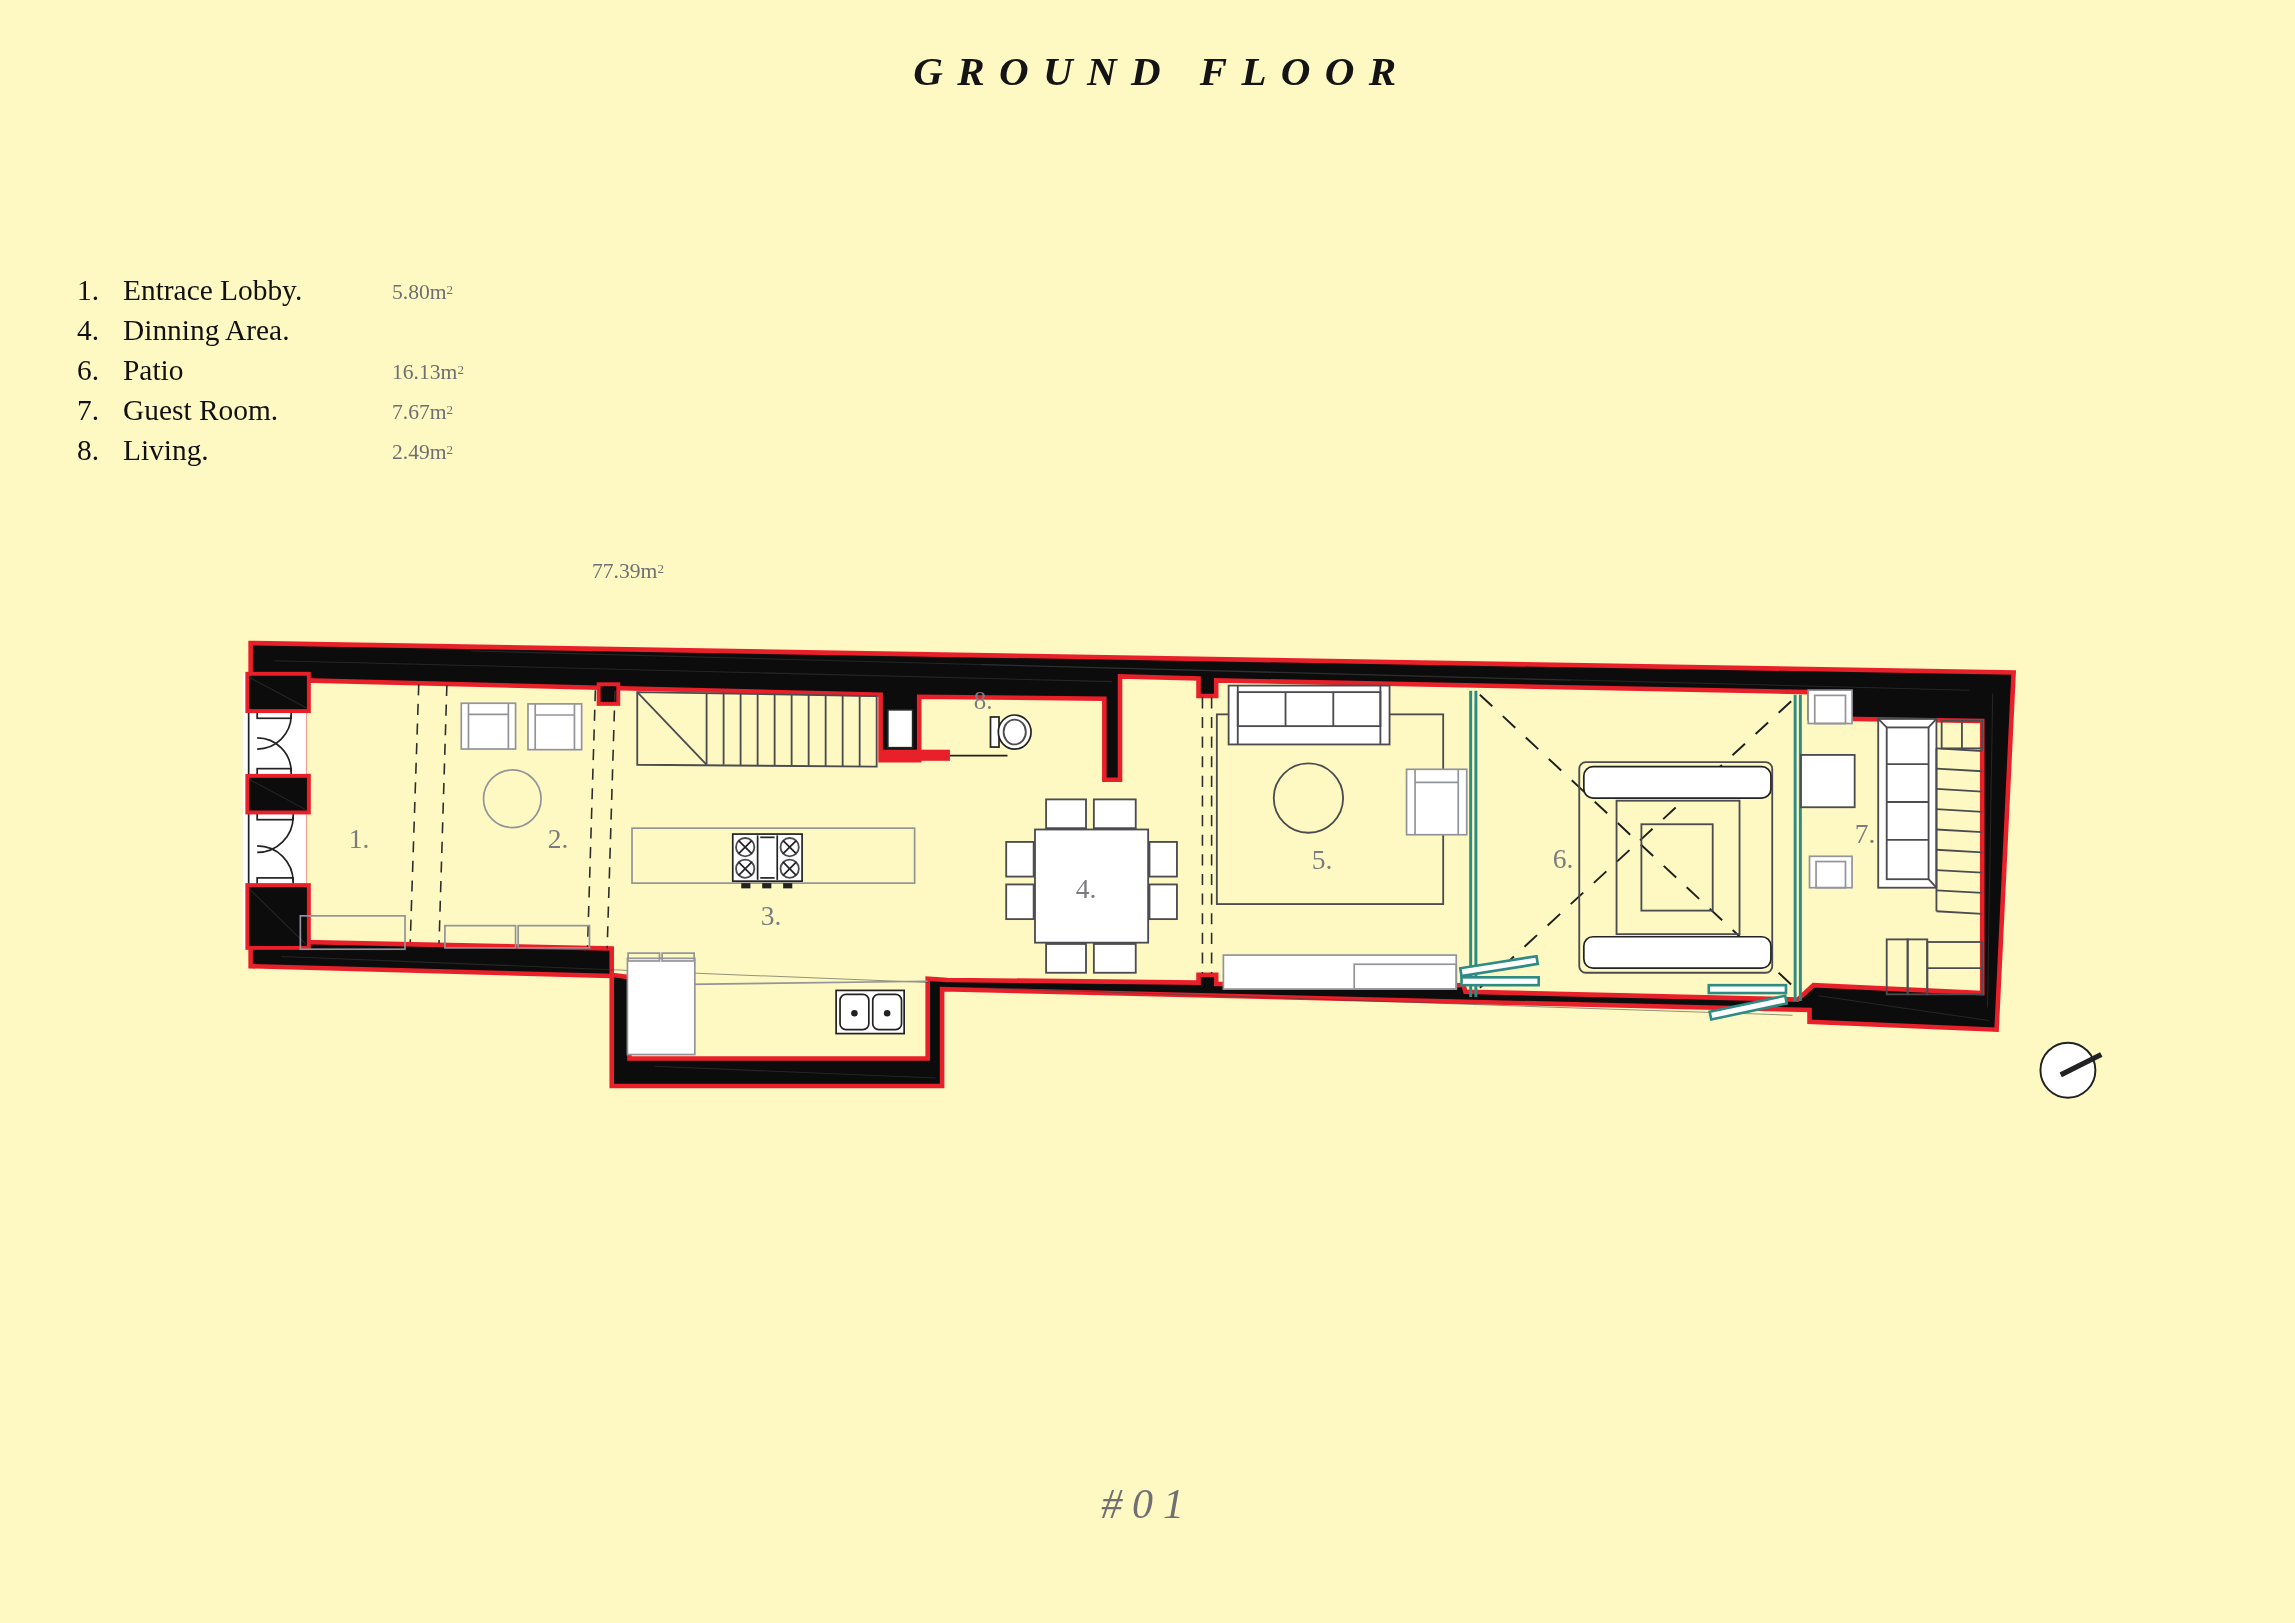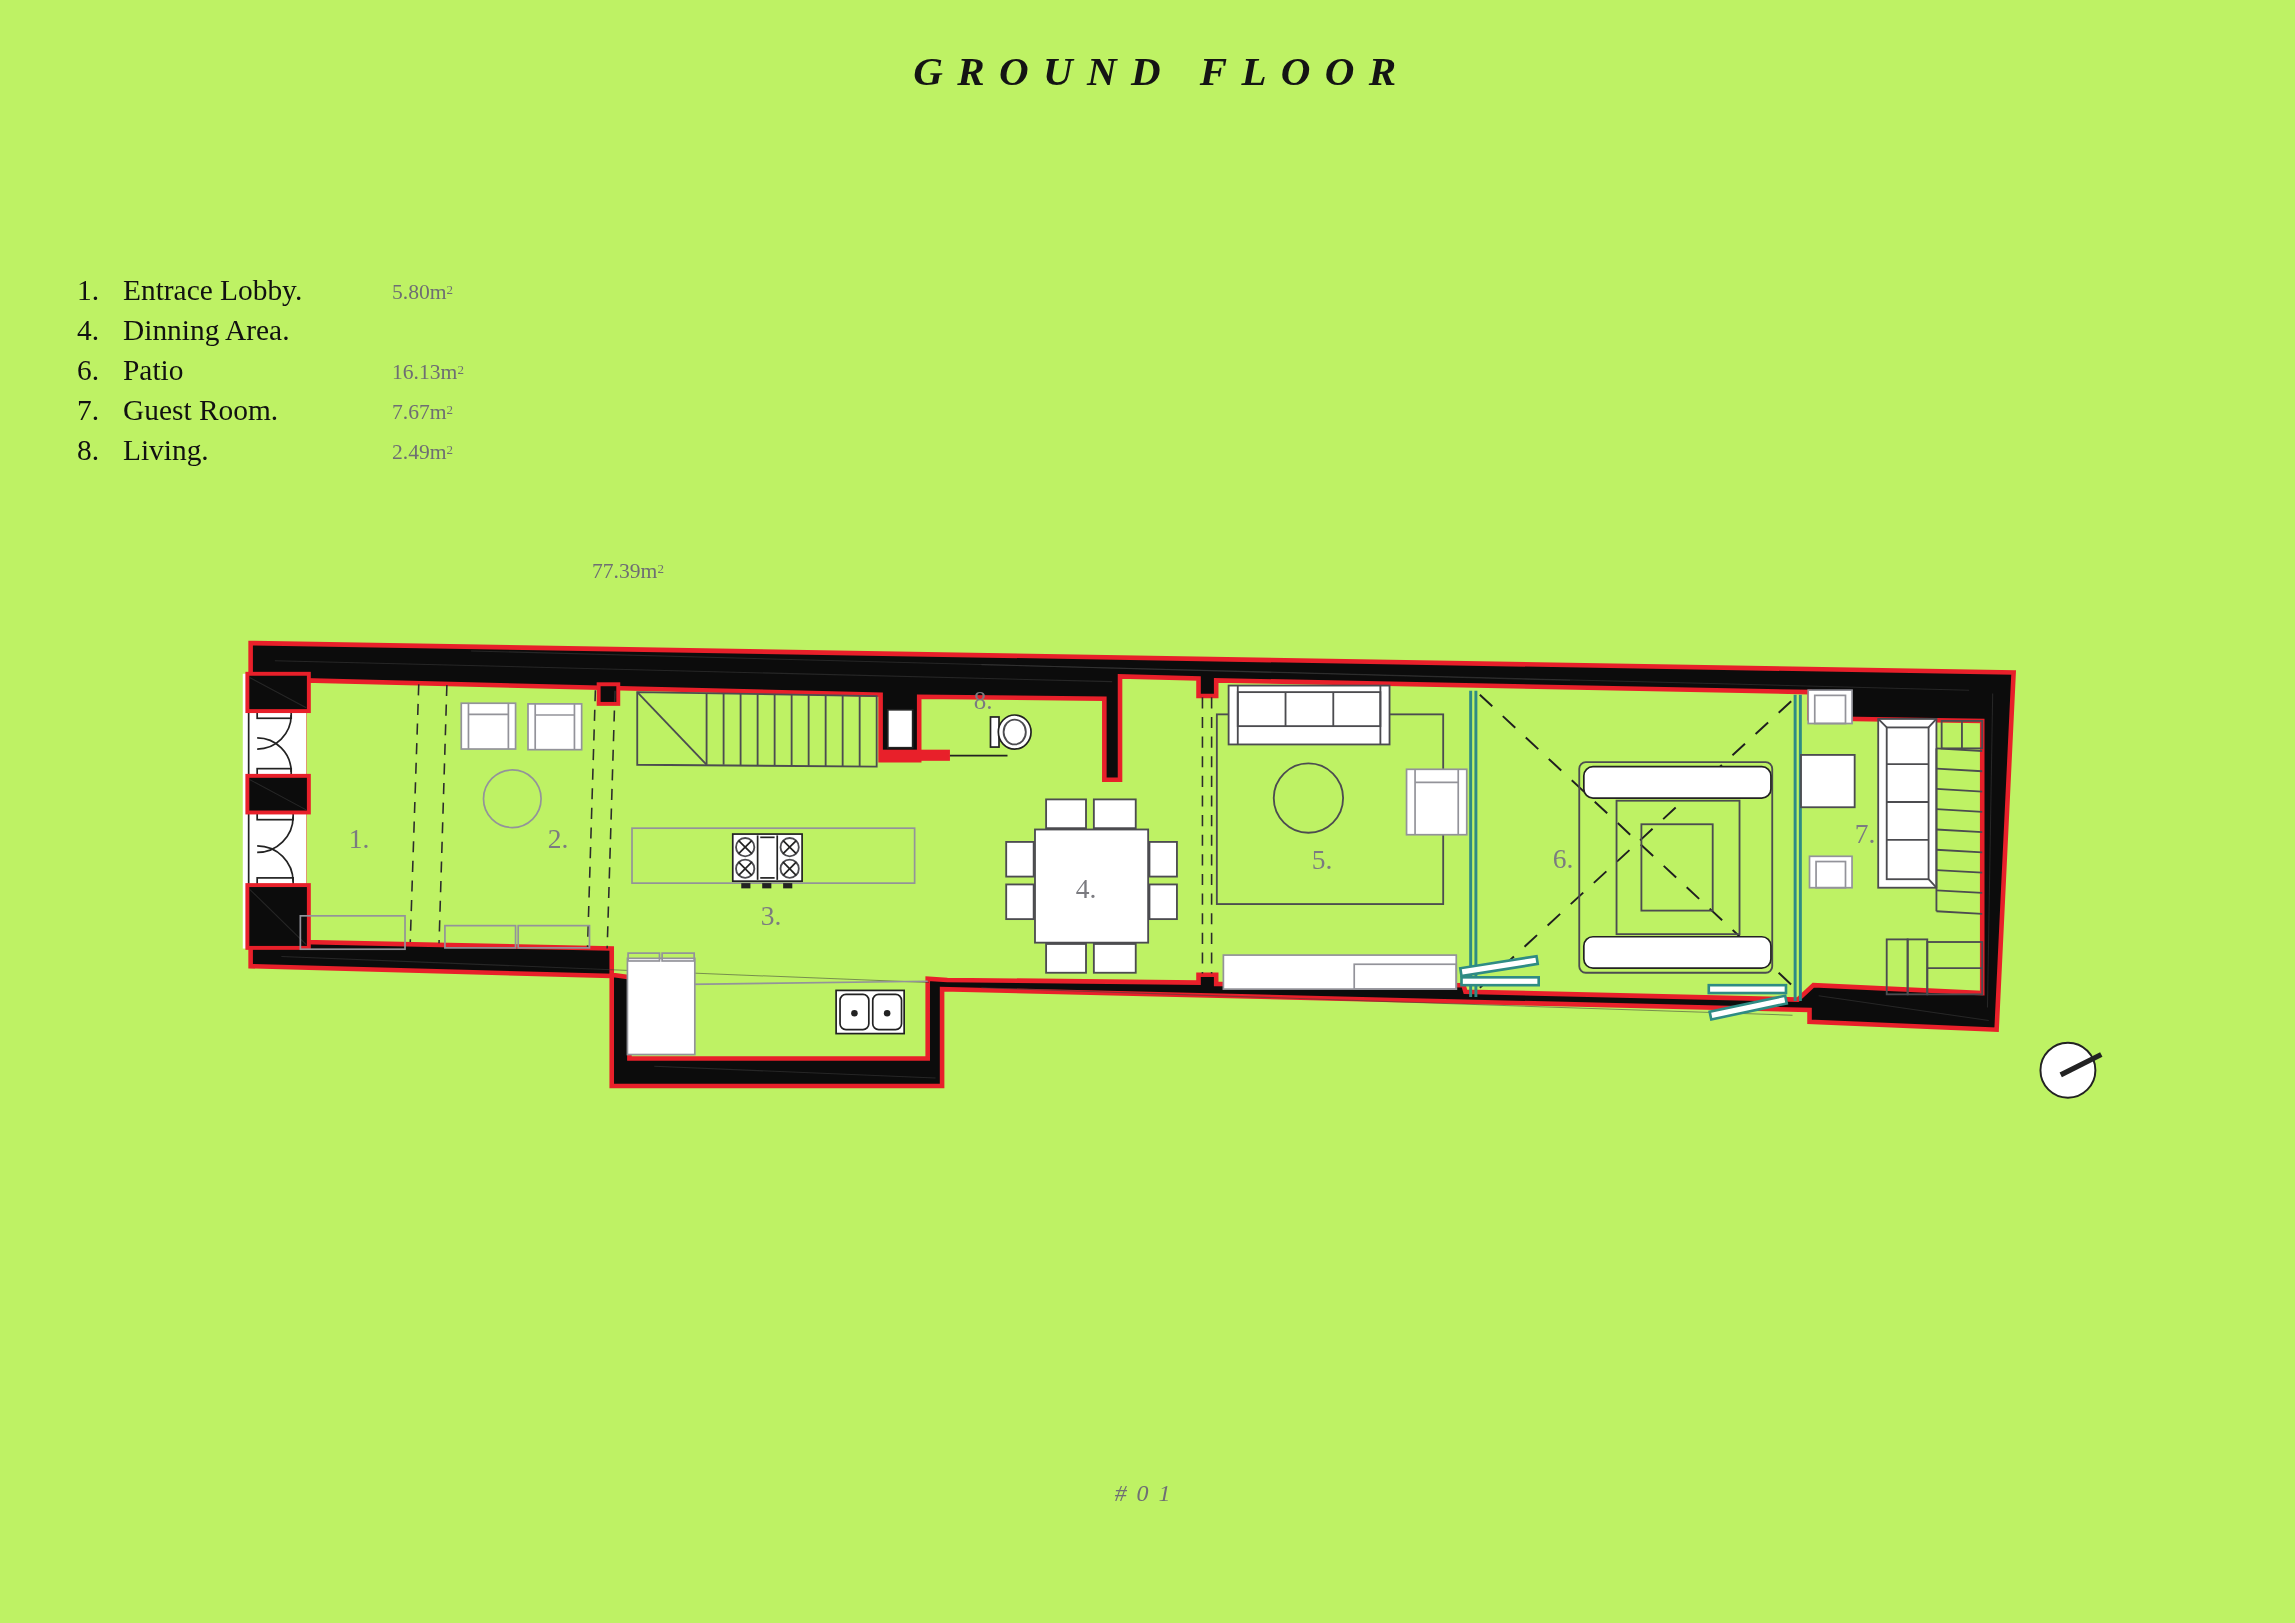--- a/index.html
+++ b/index.html
@@ -7,21 +7,21 @@
     --glass-teal:#2e8b84;
     --label-gray:#7b7b80;
     --area-gray:#6e6e73;
   }
   *{margin:0;padding:0;box-sizing:border-box;}
   html,body{background:#ffffff;}
   body{
     width:2295px;height:1623px;position:relative;overflow:hidden;
     font-family:"Liberation Serif","DejaVu Serif",serif;color:#111;
   }
-  .page{position:absolute;inset:0;background:#bef264;}
+  .page{position:absolute;inset:0;background:#fef9c3;}
 
   
   .title{
     position:absolute;top:47px;left:0;right:0;text-align:center;
     font-size:41px;font-style:italic;font-weight:600;letter-spacing:14.4px;
     color:#141414;transform:translateX(14.4px);
   }
 
   
   .legend{position:absolute;left:65px;top:270px;width:720px;}
@@ -42,21 +42,21 @@
   .plan-svg{position:absolute;inset:0;width:2295px;height:1623px;}
   .room-label{
     position:absolute;transform:translate(-50%,-50%);
     font-size:27.5px;color:var(--label-gray);white-space:nowrap;
   }
   .room-label.small{font-size:25px;}
 
   
   .footer{
     position:absolute;top:1480px;left:0;right:0;text-align:center;
-    font-size:24px;font-style:italic;letter-spacing:9.8px;color:#6f6f74;
+    font-size:42px;font-style:italic;letter-spacing:9.8px;color:#6f6f74;
   }
 
   
   .wall-path{fill:#0c0c0c;stroke:var(--wall-red);stroke-width:7;stroke-linejoin:miter;}
   .red-fill{fill:var(--wall-red);stroke:none;}
   .pier{fill:#0c0c0c;stroke:var(--wall-red);stroke-width:6;}
   .hatch{stroke:#3c3c3c;stroke-width:1.6;opacity:.55;fill:none;}
   .thin-dark{stroke:#222;stroke-width:2.6;fill:none;}
   .thin-dark-fill{stroke:#222;stroke-width:2.6;fill:#fff;}
   .furn{stroke:#4c4c50;stroke-width:2.8;fill:#fff;}

